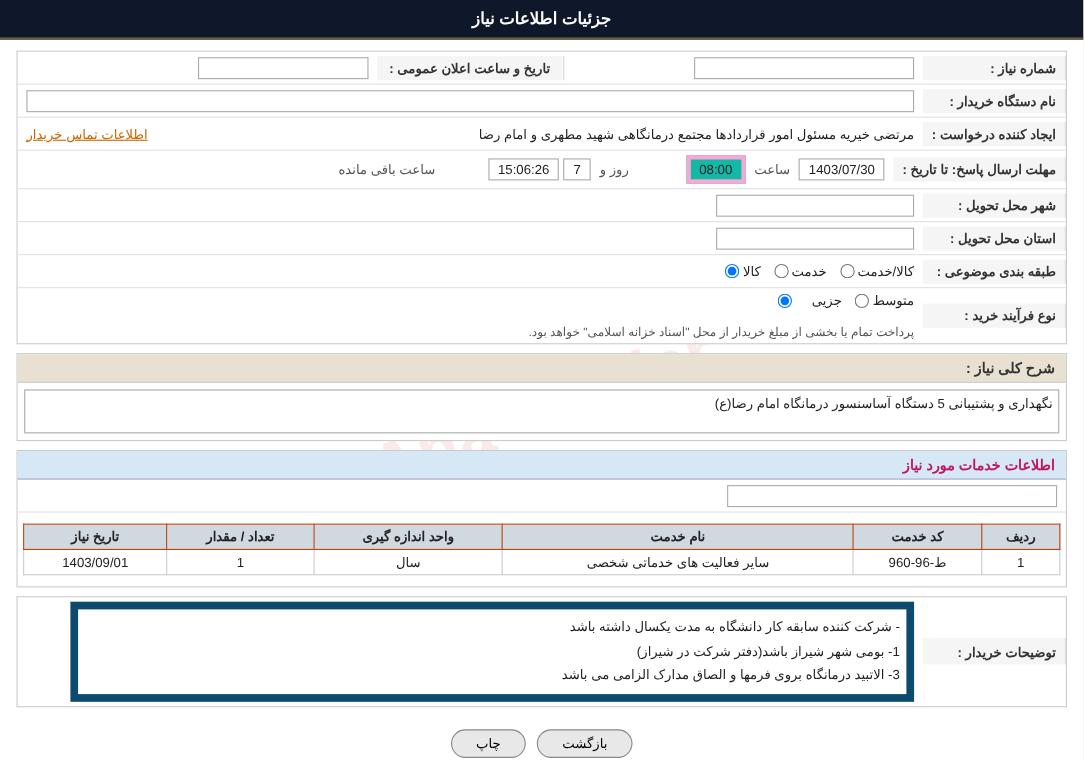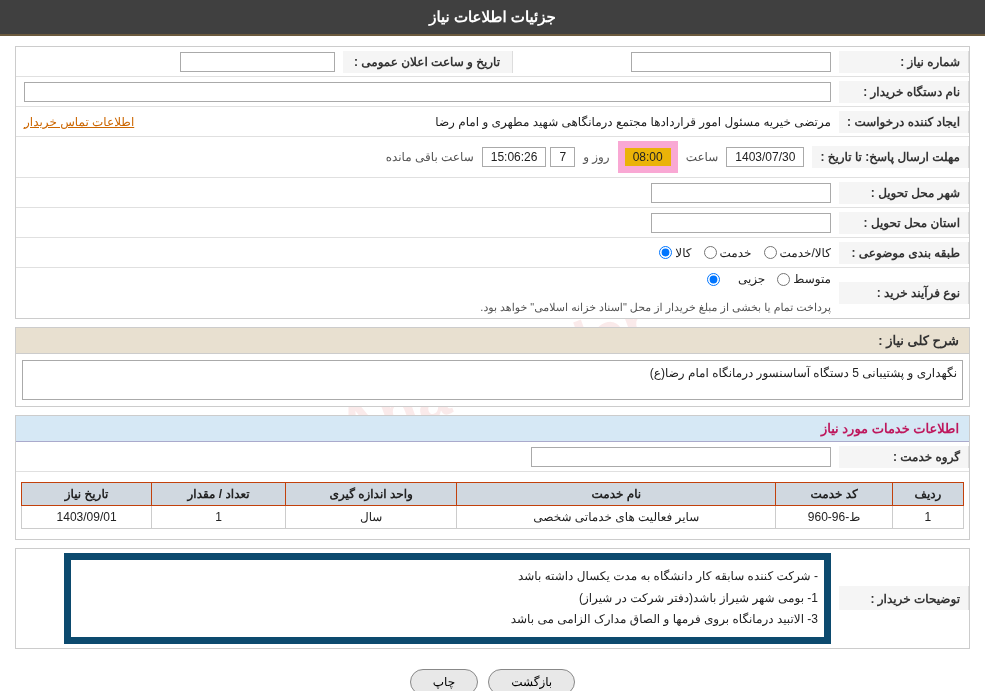--- a/index.html
+++ b/index.html
@@ -10,21 +10,21 @@
       direction: rtl;
       color: #222;
     }
     .page-container {
       width: 985px;
       min-height: 691px;
       background: #fff;
       margin: 0 auto;
     }
     .header-bar {
-      background: #404040;
+      background: #0f172a;
       color: #fff;
       text-align: center;
       padding: 8px 10px;
       font-size: 15px;
       font-weight: bold;
       border-bottom: 2px solid #6b5a3e;
     }
     .content-area {
       padding: 10px 15px;
     }
@@ -247,24 +247,24 @@
             <span class="link-orange" style="margin-right:0; cursor:pointer; white-space:nowrap;">اطلاعات تماس خریدار</span>
           </div>
         </div>
 
         <div class="row">
           <div class="label-cell">مهلت ارسال پاسخ: تا تاریخ :</div>
           <div class="value-cell">
             <div class="timer-row">
               <span class="date-box" style="padding:2px 8px; border:1px solid #aaa; background:#fff;">1403/07/30</span>
               <span class="inline-label">ساعت</span>
-              <span class="date-box" style="padding:2px 8px; border:7px solid #f9a8d4; background:#eab308;">08:00</span>
+              <span class="date-box" style="padding:2px 8px; border:4px solid #f9a8d4; background:#14b8a6;margin-left:44px;">08:00</span>
               <span class="inline-label">روز و</span>
               <span class="date-box" style="padding:2px 8px; border:1px solid #aaa; background:#fff;">7</span>
-              <span class="date-box" style="padding:2px 8px; border:1px solid #aaa; background:#fff;">15:06:26</span>
+              <span class="date-box" style="padding:2px 8px; border:1px solid #aaa; background:#fff;margin-left:40px;">15:06:26</span>
               <span class="inline-label">ساعت باقی مانده</span>
             </div>
           </div>
         </div>
 
         <div class="row">
           <div class="label-cell">شهر محل تحویل :</div>
           <div class="value-cell">
             <input class="input-box" style="width: 180px;" readonly="">
           </div>
@@ -320,21 +320,20 @@
         <div class="section-title">شرح کلی نیاز :</div>
         <div style="padding:6px;">
           <div class="description-box">نگهداری و پشتیبانی 5 دستگاه آساسنسور درمانگاه امام رضا(ع)</div>
         </div>
       </div>
 
       <div class="form-section">
         <div class="section-title-blue">اطلاعات خدمات مورد نیاز</div>
 
         <div class="row">
-          <div class="label-cell">گروه خدمت :</div>
           <div class="value-cell">
             <input class="input-box" style="width: 300px;" readonly="">
           </div>
         </div>
 
         <div class="table-container" style="padding:5px;">
           <table class="data-table">
             <thead>
               <tr>
                 <th>ردیف</th>

